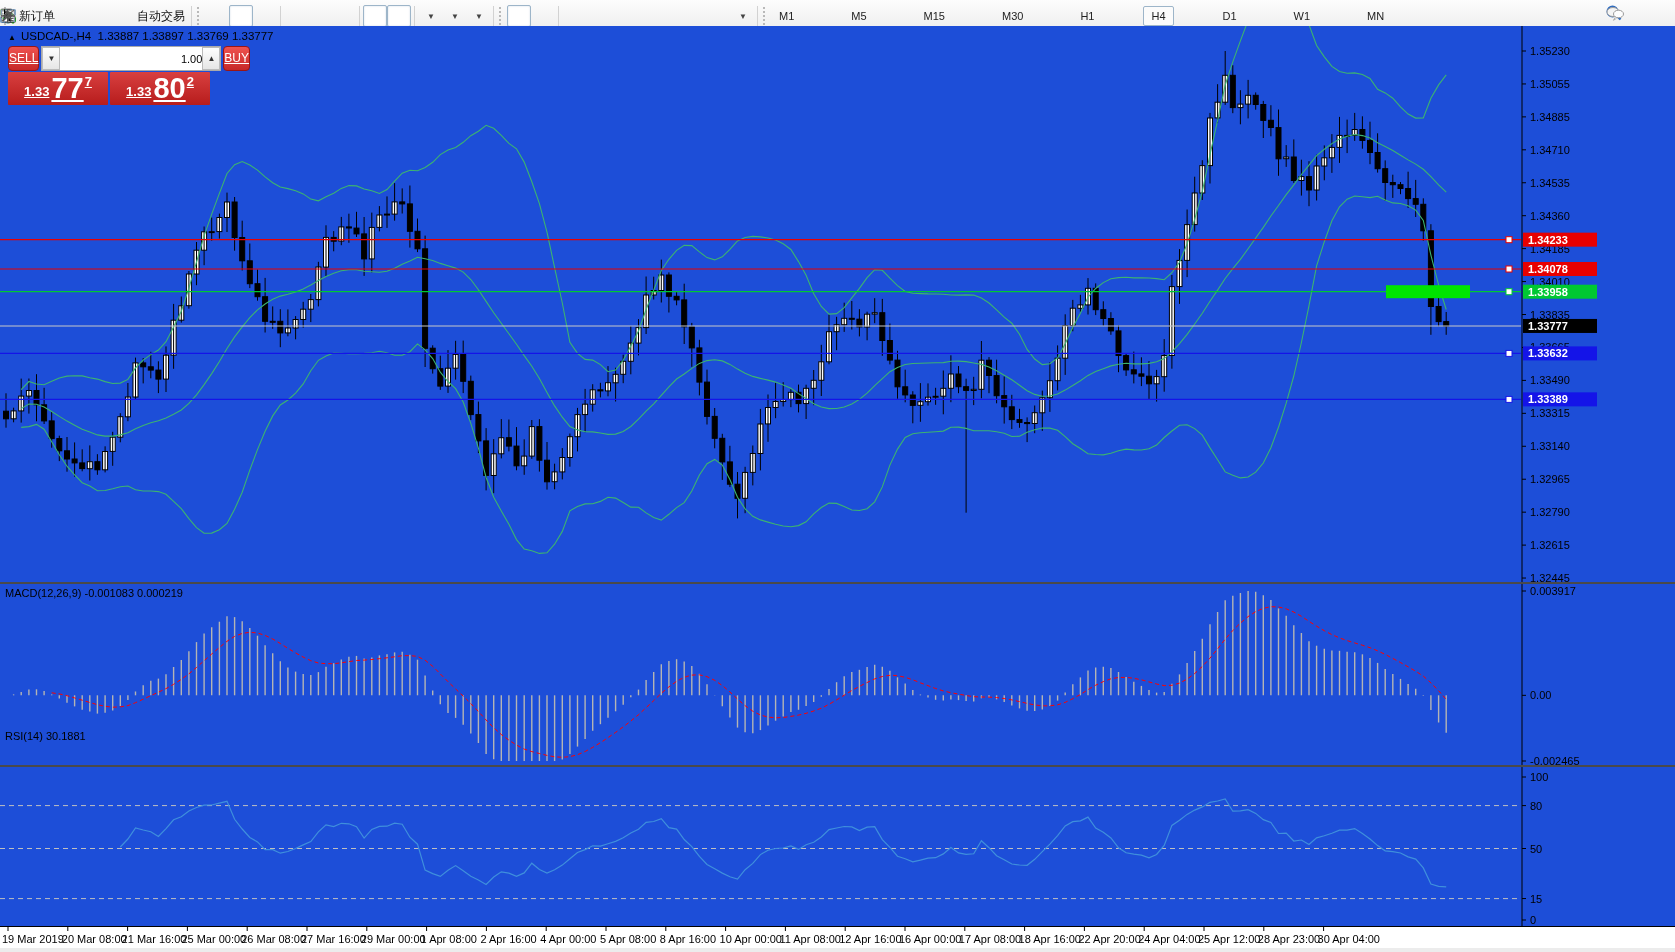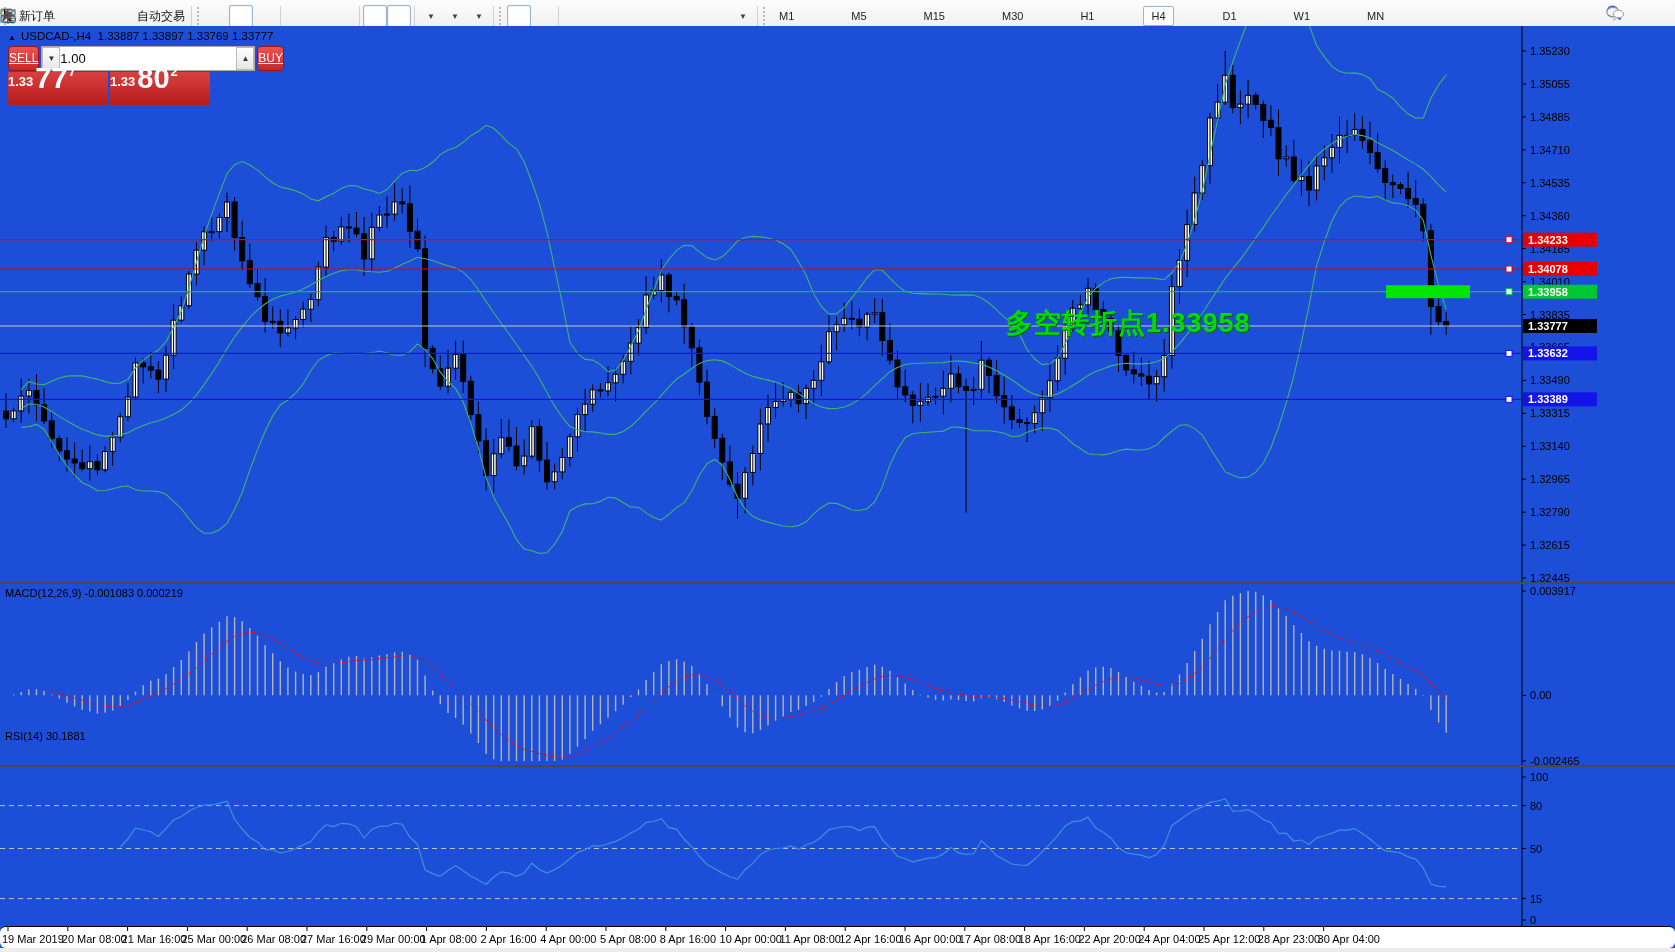--- a/index.html
+++ b/index.html
@@ -33,37 +33,37 @@
 
   
   #trade-panel { position:absolute; left:8px; top:20px; width:202px; z-index:6; font-family:"Liberation Sans",sans-serif; }
   #tp-row1 { display:flex; height:25px; }
   .tp-btn { width:50px; color:#fff; font-size:12px; text-align:center; line-height:23px;
     background:linear-gradient(#ef5350,#c62828); border:1px solid #9a1515; border-radius:4px; }
   .tp-btn u { text-decoration:underline; }
   #tp-stepper { flex:1; display:flex; margin:0 2px; border:1px solid #aaa; background:#fff; }
   .step-btn { width:18px; background:linear-gradient(#fefefe,#e6e6e6); border:1px solid #bbb;
     font-size:8px; color:#333; text-align:center; line-height:21px; }
-  #tp-volume { flex:1; border:none; text-align:left; font-size:13px; color:#000; outline:none; }
+  #tp-volume { flex:1; border:none; text-align:right; font-size:11px; color:#000; outline:none; }
   #tp-row2 { display:flex; gap:2px; margin-top:1px; height:33px; }
   .tp-big { flex:1; background:linear-gradient(#d84040,#b71c1c); color:#fff; display:flex;
-    align-items:flex-end; justify-content:flex-start; padding-bottom:14px; border-radius:1px; }
+    align-items:flex-end; justify-content:center; padding-bottom:4px; border-radius:1px;text-decoration:underline; }
   .tp-big .sm { font-size:13px; font-weight:bold; margin:0 2px 2px 0; }
   .tp-big .bg { font-size:29px; font-weight:bold; line-height:26px; }
   .tp-big .sup { font-size:13px; font-weight:bold; margin:0 0 12px 1px; }
 
   #annotation { position:absolute; left:1006px; top:279px; z-index:4; font-size:27px; font-weight:bold;
     letter-spacing:1px; text-shadow:1px 1px 0 #006400; white-space:nowrap; }
 
   #macd-label,#rsi-label { position:absolute; left:5px; font-size:11px; color:#000; z-index:4; }
   #macd-label { top:561px;text-align:center; }
   #rsi-label  { top:704px; }
 
   #timebar { position:absolute; left:0; top:900px; width:1675px; height:22px; background:#fff;
-    border-top:1px solid #000;border-radius:6px; }
+    border-top:1px solid #000; }
   #bottom-strip { position:absolute; left:0; top:922px; width:1675px; height:4px; background:#ececec; }
 
   text { font-family:"Liberation Sans",sans-serif; }
 </style>
 </head>
 <body>
 
 <div id="toolbar">
   <span class="tb-handle"></span>
 
@@ -309,21 +309,20 @@
         <span class="sup">7</span>
       </div>
       <div class="tp-big">
         <span class="sm">1.33</span>
         <span class="bg">80</span>
         <span class="sup">2</span>
       </div>
     </div>
   </div>
 
-  <div id="annotation" style="color: rgb(0, 220, 0);">多空转折点1.33958</div>
 
   <svg id="main-svg" width="1675" height="556">
       <clipPath id="plotclip">
         <rect x="0" y="0" width="1521" height="556"></rect>
       </clipPath>
       <g clip-path="url(#plotclip)">
         <g fill="#000000" stroke="#000000">
           <rect x="3.5" y="385.2" width="5" height="7.6"></rect>
           <rect x="34.0" y="364.5" width="5" height="14.3"></rect>
           <rect x="41.6" y="378.8" width="5" height="16.1"></rect>

